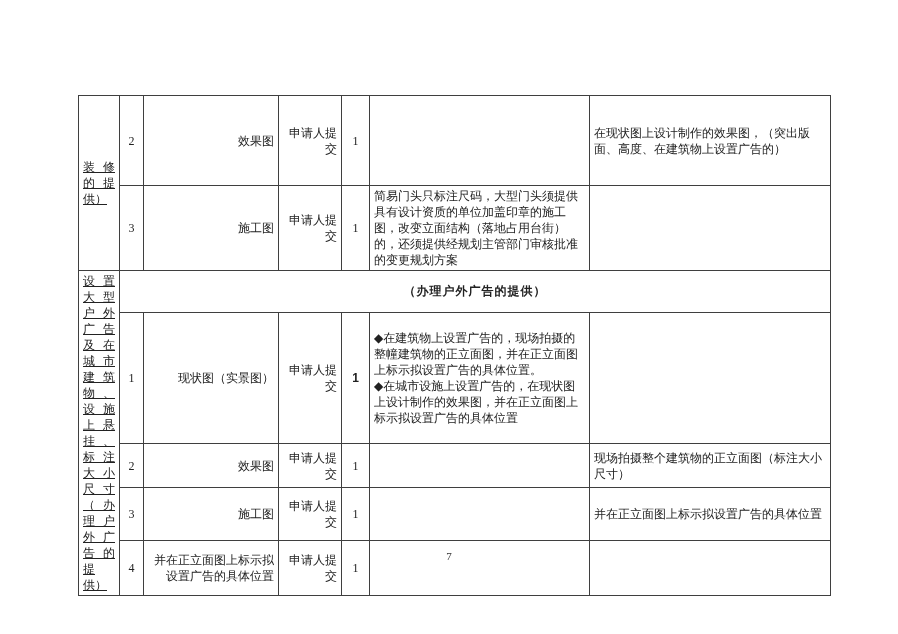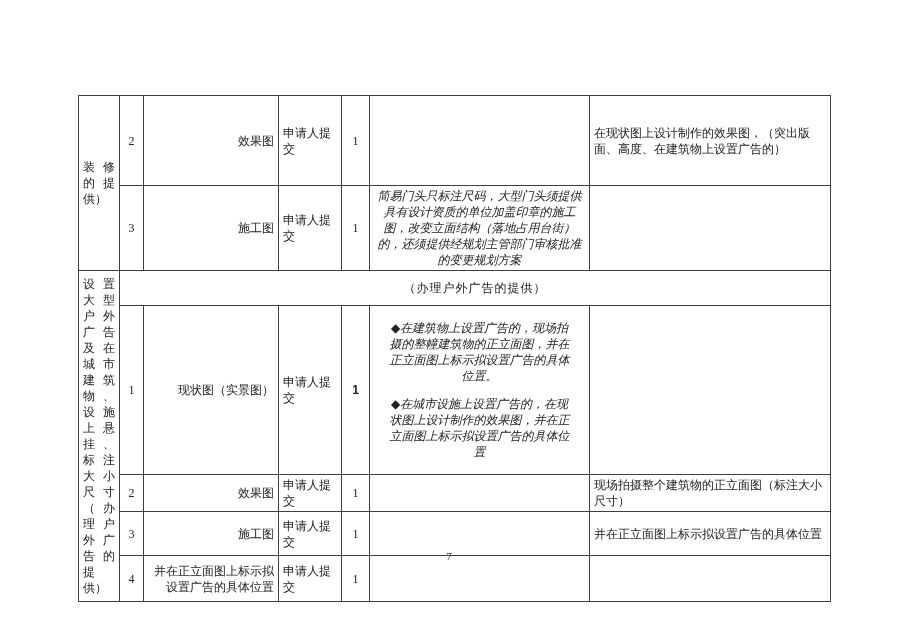--- a/index.html
+++ b/index.html
@@ -34,38 +34,39 @@
     line-height: 16px;
     vertical-align: middle;
     overflow: hidden;
     word-break: break-all;
   }
   td.cat {
     text-align: justify;
     padding: 2px 2px;
     line-height: 18px;
     letter-spacing: 0px;
+    text-decoration: underline;
   }
   td.cat-top { vertical-align: top; }
   td.cat-mid { vertical-align: middle; }
   td.num   { text-align: center; padding: 2px 1px; }
   td.name  { text-align: right; }
-  td.subm  { text-align: left; padding: 2px 2px; }
+  td.subm  { text-align: right; padding: 2px 2px; }
   td.count { text-align: center; padding: 2px 1px; }
-  td.desc  { text-align: center; line-height: 16px; font-style: italic; }
+  td.desc  { text-align: left; line-height: 16px; }
   td.remark{ text-align: left; line-height: 16px; }
   td.section-header-cell {
     text-align: center;
-    font-weight: normal;
+    font-weight: bold;
     font-size: 15px;
     letter-spacing: 1px;
     padding: 4px 2px;
   }
   .bold-count { font-weight: bold; font-family: "Liberation Sans", "DejaVu Sans", sans-serif; font-size: 12px; }
-  .desc-para { margin: 12px; }
+  .desc-para { margin: 0; }
   .page-number {
     position: absolute;
     top: 550px;
     left: 0;
     width: 898px;
     text-align: center;
     font-size: 11px;
     color: #333333;
   }
 </style>

